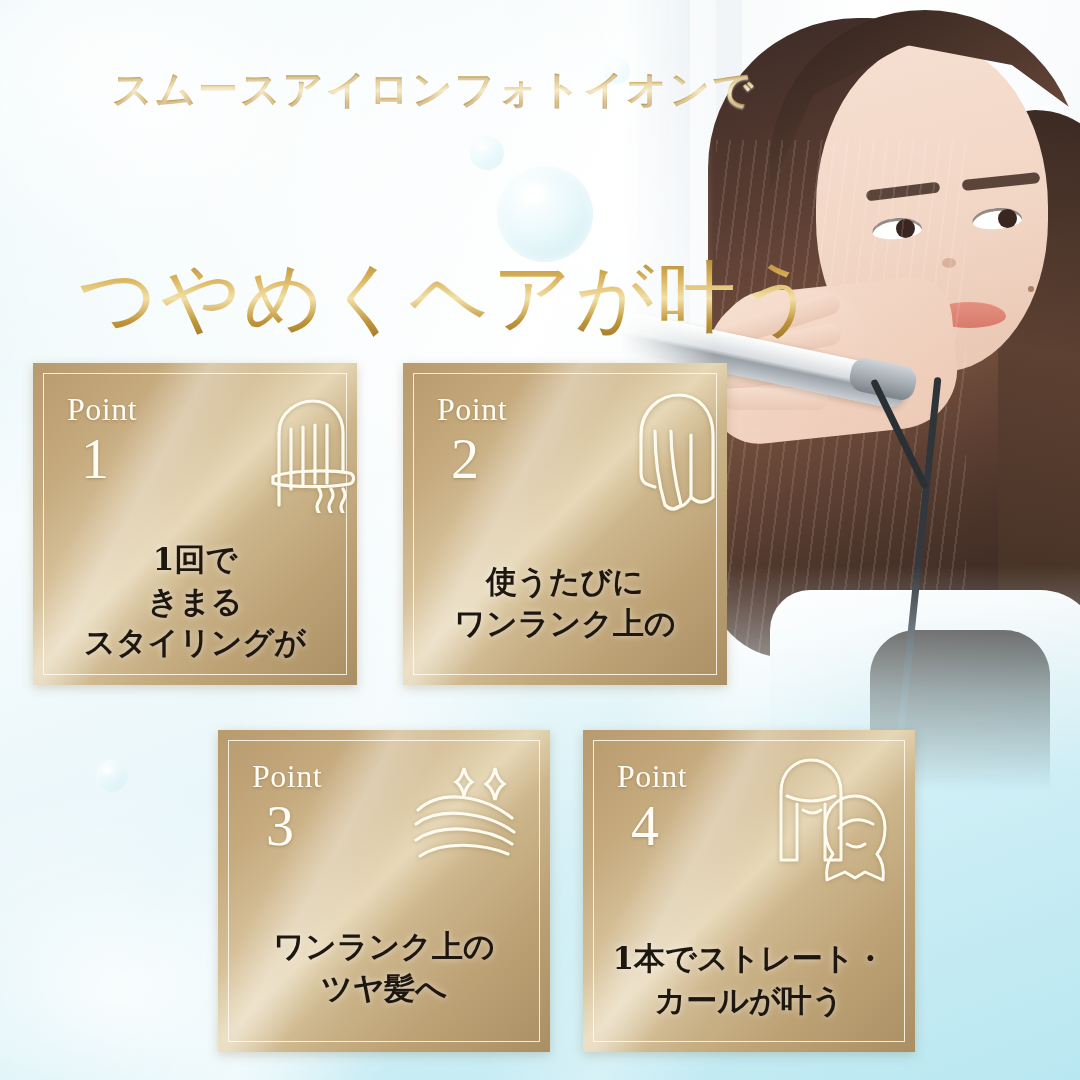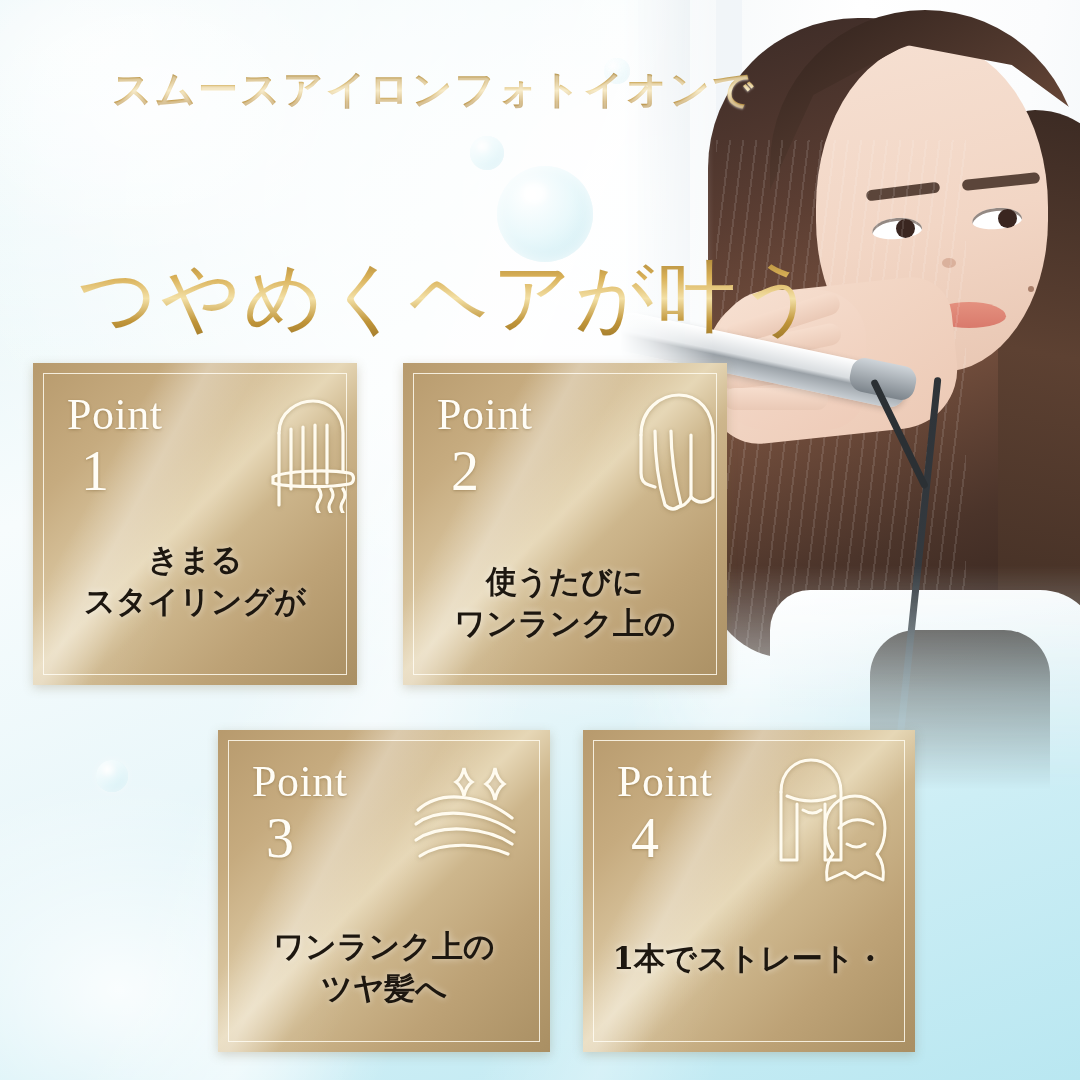--- a/index.html
+++ b/index.html
@@ -99,21 +99,21 @@
 
   
   .card{position:absolute;
     background:linear-gradient(135deg,#b79a6d 0%,#c6ab7f 22%,#d7c29b 38%,#e6d7b6 48%,#cdb68c 58%,#bda276 76%,#a98f63 100%);
     box-shadow:0 3px 10px rgba(120,100,60,.25);}
   .card .inner{position:absolute;inset:10px;border:1.5px solid rgba(255,252,240,.85);}
   .card .sheen{position:absolute;inset:0;pointer-events:none;
     background:linear-gradient(118deg, rgba(255,255,255,0) 26%, rgba(255,255,255,.30) 36%, rgba(255,255,255,.05) 46%, rgba(255,255,255,0) 56%);}
   .plabel{position:absolute;color:#fffdf6;font-family:"Liberation Serif", serif;
     text-shadow:0 1px 3px rgba(120,96,52,.45);line-height:1;}
-  .pword{font-size:44px;letter-spacing:.5px;}
+  .pword{font-size:32px;letter-spacing:.5px;}
   .pnum{font-size:56px;display:block;margin-top:6px;margin-left:14px;}
   .caption{position:absolute;left:0;right:0;text-align:center;
     color:#1d1710;font-family:"DejaVu Serif", serif;font-weight:bold;font-size:31px;line-height:1.34;
     text-shadow:0 0 7px rgba(255,255,255,.55);}
   .icon{position:absolute;}
   .icon svg{display:block;filter:drop-shadow(0 1px 2px rgba(120,96,52,.35));}
 
   
   .kicker{position:absolute;left:72px;top:62px;font-size:40px;letter-spacing:2px;
     font-family:"DejaVu Serif", serif;font-weight:bold;
@@ -194,20 +194,21 @@
           <path d="M48 34 L48 92"></path>
         <path d="M60 32 L60 90"></path>
           <path d="M72 32 L72 90"></path>
         <path d="M18 84 C30 78 72 76 94 80 C100 81 100 90 94 91 C72 95 30 94 18 90 Z"></path>
         <path d="M64 96 q4 6 0 12 q-4 6 0 12"></path>
         <path d="M76 96 q4 6 0 12 q-4 6 0 12"></path>
         <path d="M88 96 q4 6 0 12 q-4 6 0 12"></path>
       </svg>
     </div>
     <div class="caption" style="top:176px;">
+      <div>1回で</div>
       <div>きまる</div>
       <div>スタイリングが</div>
     </div>
   </div>
 
   <div class="card" style="left:403px;top:363px;width:324px;height:322px;">
     <div class="inner"></div>
       <div class="sheen"></div>
     <div class="plabel" style="left:34px;top:30px;">
       <span class="pword">Point</span>
@@ -265,16 +266,17 @@
         <path d="M28 40 q24 10 48 0"></path>
         <path d="M44 54 q10 6 18 0"></path>
 
         <path d="M66 72 C66 50 82 40 96 40 C112 40 126 52 126 72 q0 16 -8 26 q8 10 6 26 l-18 -8 l-10 6 l-10 -6 l-18 8 q-2 -16 6 -26 q-8 -10 -8 -26"></path>
         <path d="M80 72 q14 -14 34 -4"></path>
         <path d="M88 88 q10 6 18 0"></path>
       </svg>
     </div>
     <div class="caption" style="top:208px;">
       <div>1本でストレート・</div>
+      <div>カールが叶う</div>
     </div>
   </div>
 
 </div>
 
 </body></html>

